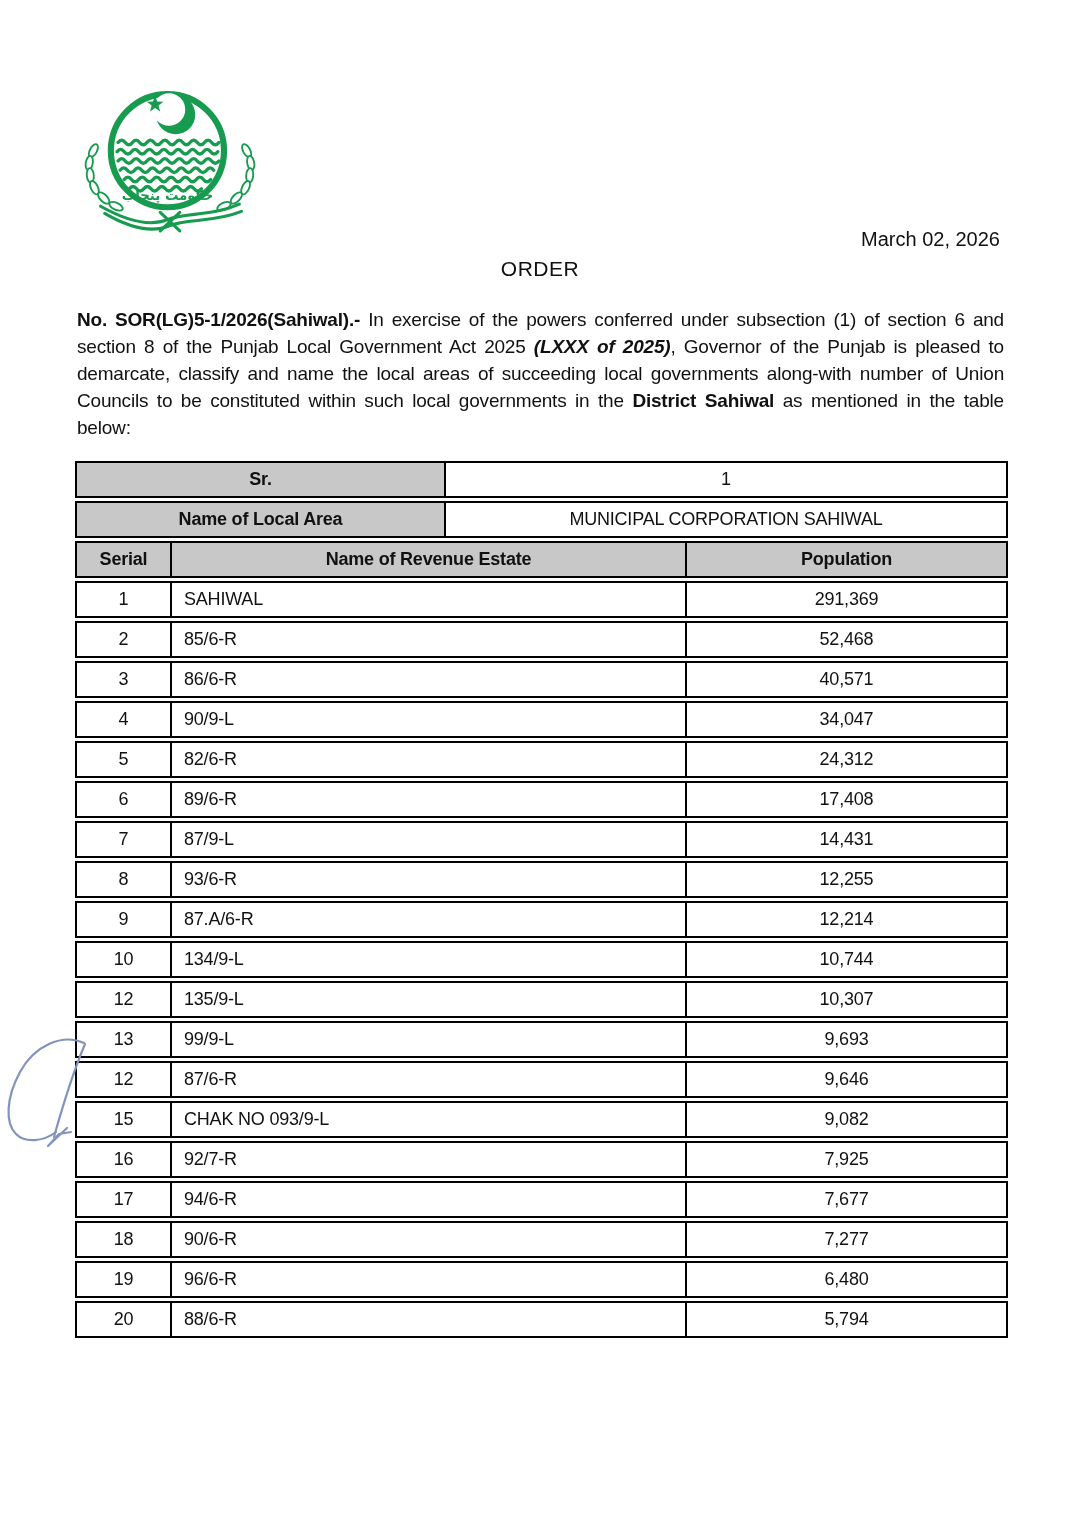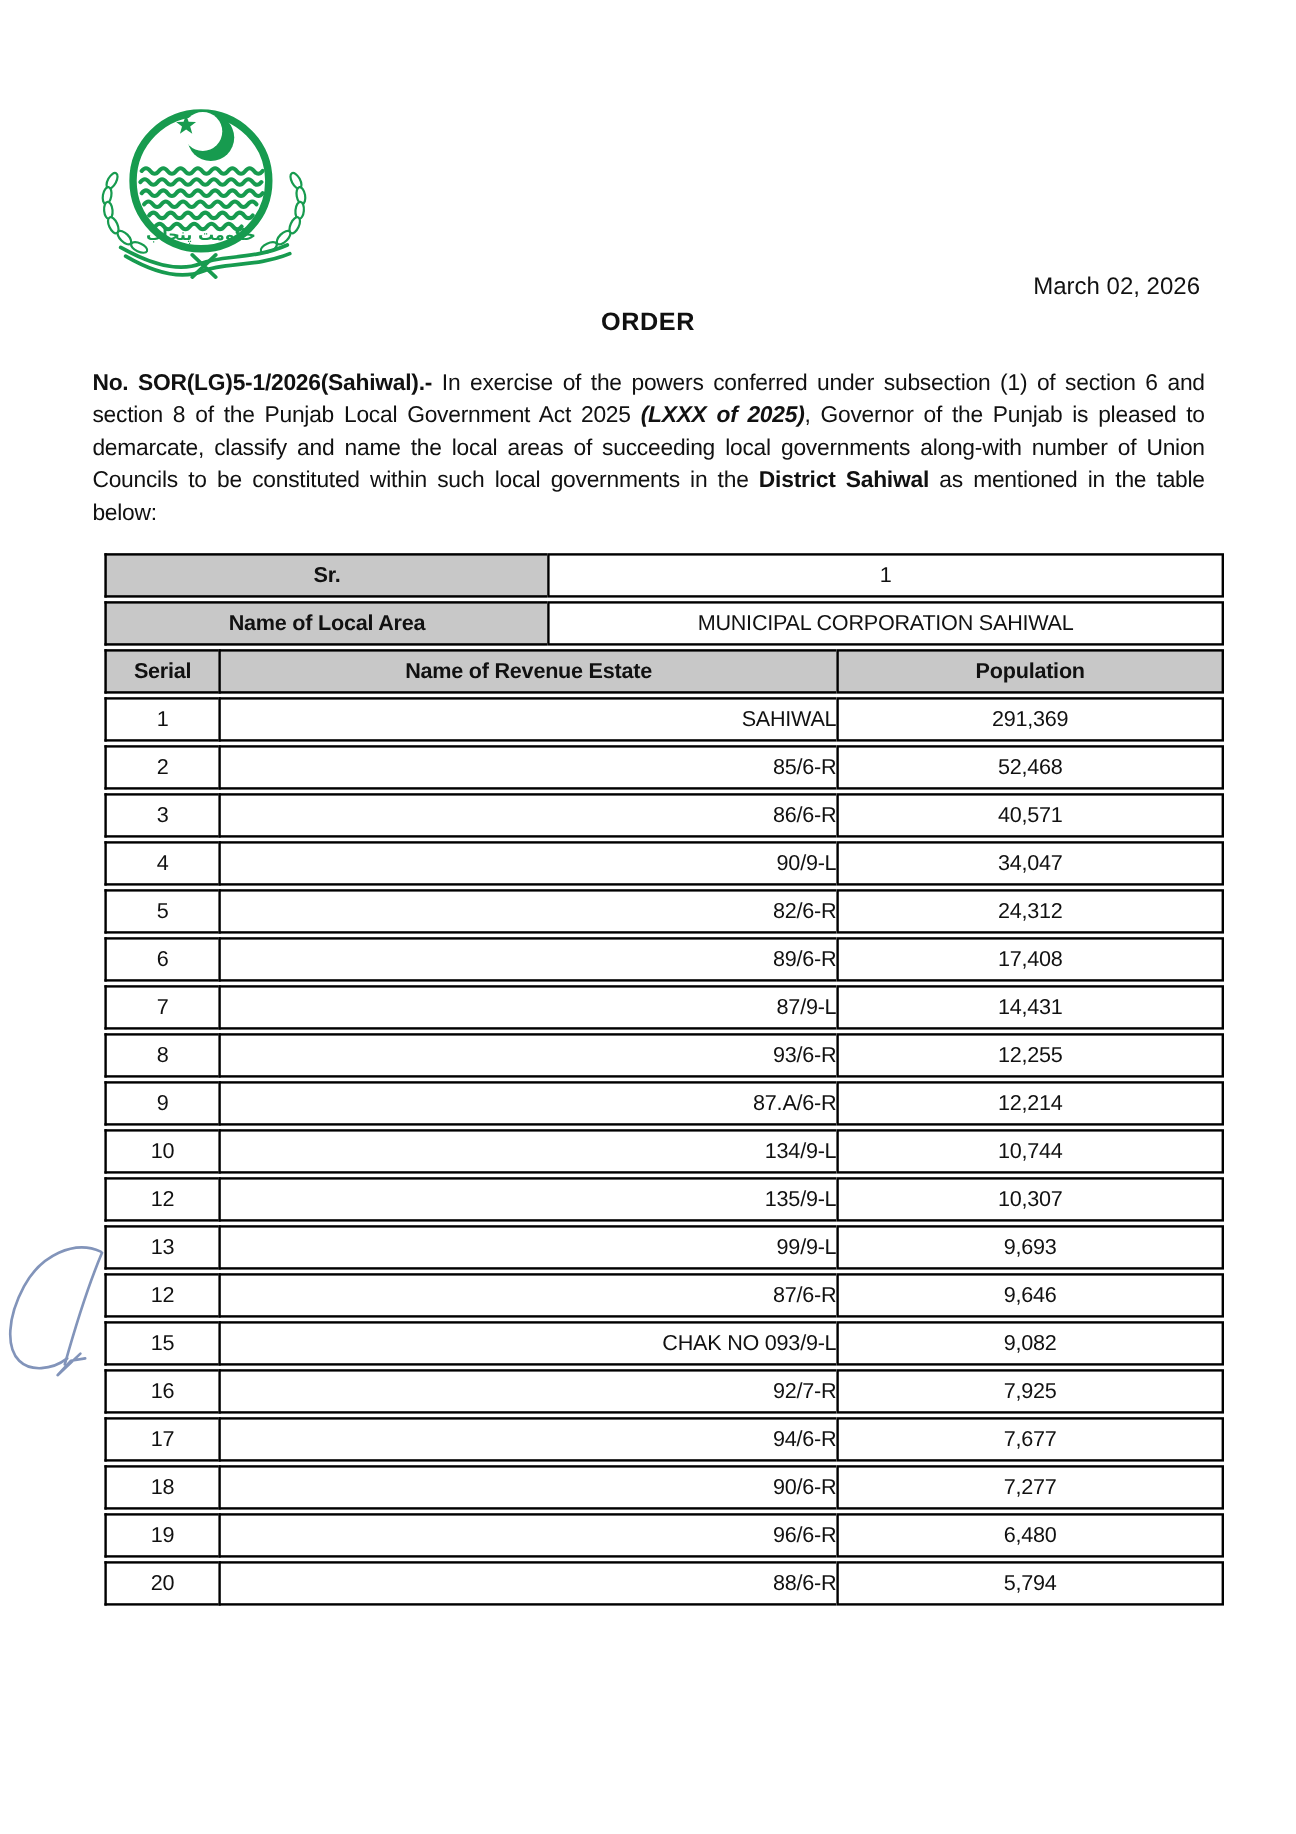--- a/index.html
+++ b/index.html
@@ -21,43 +21,43 @@
     position:absolute;left:540px;top:110px;width:460px;
     text-align:center;font-weight:bold;font-size:19px;line-height:27px;
     letter-spacing:.2px;
   }
   .date-line{
     position:absolute;left:540px;top:228px;width:460px;
     text-align:right;font-size:20px;
   }
   .order-title{
     position:absolute;left:0;top:257px;width:100%;
-    text-align:center;font-weight:bold;font-size:21px;letter-spacing:.5px;
+    text-align:center;font-weight:normal;font-size:21px;letter-spacing:.5px;
   }
 
   
   .order-paragraph{
     position:absolute;left:77px;top:306px;width:927px;
     text-align:justify;font-size:19px;line-height:27px;letter-spacing:-0.2px;
   }
   .order-paragraph .b{font-weight:bold;}
   .order-paragraph .i{font-style:italic;}
 
   
   .table-wrap{position:absolute;left:75px;top:458px;width:933px;}
-  table{width:100%;border-collapse:separate;border-spacing:0 3px;table-layout:fixed;margin-left:12px;}
+  table{width:100%;border-collapse:separate;border-spacing:0 3px;table-layout:fixed;}
   table.main{margin-top:-3px;}
   td{
     height:37px;border:solid #000;border-width:2px 0 2px 2px;
     font-size:18px;letter-spacing:-0.2px;text-align:center;vertical-align:middle;
     background:#fff;overflow:hidden;white-space:nowrap;
   }
   td:last-child{border-right-width:2px;}
   td.hdr{background:var(--table-header-bg);font-weight:bold;}
-  td.estate{text-align:right;padding-left:12px;}
+  td.estate{text-align:left;padding-left:12px;}
 
   
   .pen-mark{position:absolute;left:0;top:1020px;width:120px;height:160px;z-index:5;}
 </style>
 </head>
 <body>
 
 <div class="page">
 
   <svg class="logo" viewBox="0 0 175 150" aria-hidden="true">

